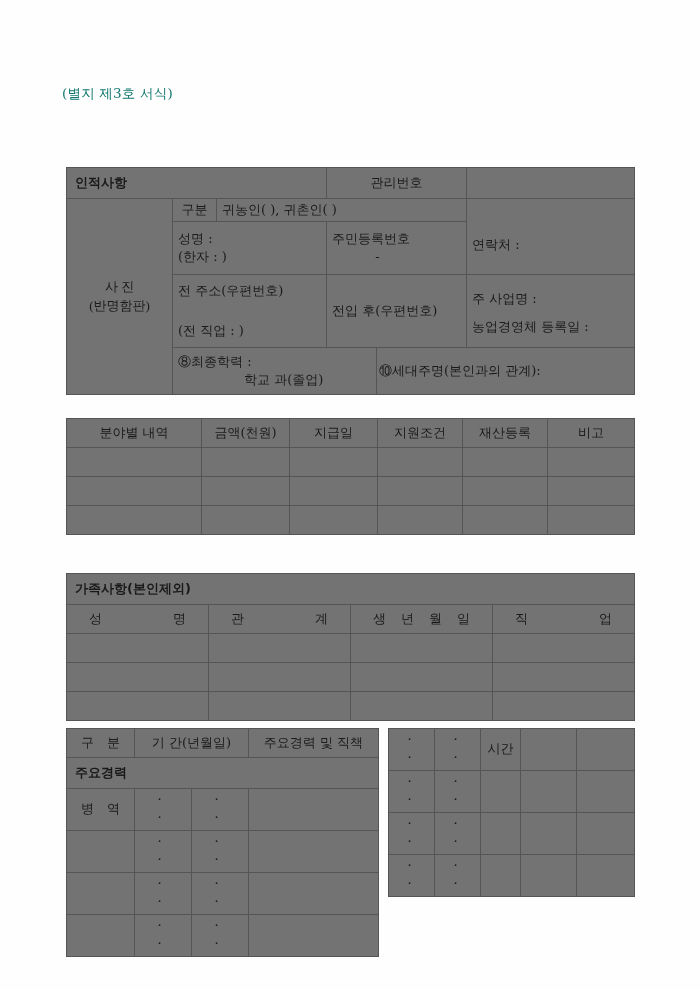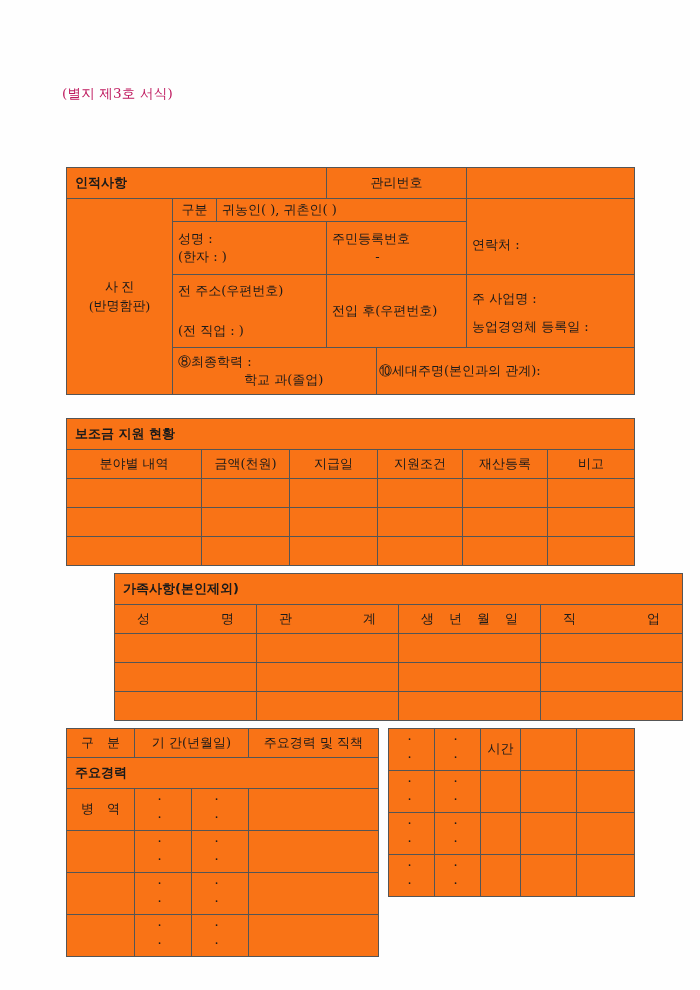--- a/index.html
+++ b/index.html
@@ -24,41 +24,41 @@
     background: #fefefe;
   }
 
   
   .form-code {
     position: absolute;
     left: 62px;
     top: 85px;
     font-size: 13.5px;
     letter-spacing: 0.2px;
-    color: #be185d;
+    color: #0f766e;
   }
   .doc-title {
     position: absolute;
     left: 0;
     top: 118px;
     width: 700px;
     text-align: center;
     font-size: 21px;
     font-weight: bold;
     letter-spacing: 0.3px;
     font-family: "DejaVu Sans", "Liberation Sans", sans-serif;
     color: #000;
   }
 
   
   table.form {
     position: absolute;
     border-collapse: collapse;
     table-layout: fixed;
-    background: #f97316;
+    background: #737373;
   }
   table.form td {
     border: 1px solid #555;
     padding: 2px 5px;
     font-size: 13px;
     vertical-align: middle;
     line-height: 1.42;
     color: #1a1a1a;
   }
   .sec-head {
@@ -88,21 +88,21 @@
     text-align: center;
     letter-spacing: 14px;
     padding-left: 12px !important;
     font-size: 12px;
   }
   .nowrap { white-space: nowrap; margin-left: 40px; }
 
   
   #t-personal   { left: 66px; top: 167px;  width: 568px; }
   #t-subsidy    { left: 66px; top: 418px;  width: 568px; }
-  #t-family     { left: 66px; top: 573px;  width: 568px; margin-left: 48px; }
+  #t-family     { left: 66px; top: 573px;  width: 568px; }
   #t-career     { left: 66px; top: 728px;  width: 312px; }
   #t-education  { left: 388px; top: 728px; width: 246px; }
 
   .photo-cell {
     text-align: center;
     line-height: 1.5;
     font-family: Liberation Serif, serif;
   }
   .edu-line2 { padding-left: 66px; }
 </style>
@@ -178,23 +178,20 @@
     <colgroup>
       <col style="width:135px">
       <col style="width:88px">
       <col style="width:88px">
       <col style="width:85px">
       <col style="width:85px">
       <col style="width:87px">
     </colgroup>
     <tbody>
       <tr>
-        <td class="sec-head" colspan="6" style="height:26px">보조금 지원 현황</td>
-      </tr>
-      <tr>
         <td class="ctr" style="height:24px">분야별 내역</td>
         <td class="ctr">금액(천원)</td>
         <td class="ctr">지급일</td>
         <td class="ctr">지원조건</td>
         <td class="ctr">재산등록</td>
         <td class="ctr">비고</td>
       </tr>
       <tr>
         <td style="height:24px"></td>
         <td></td>

